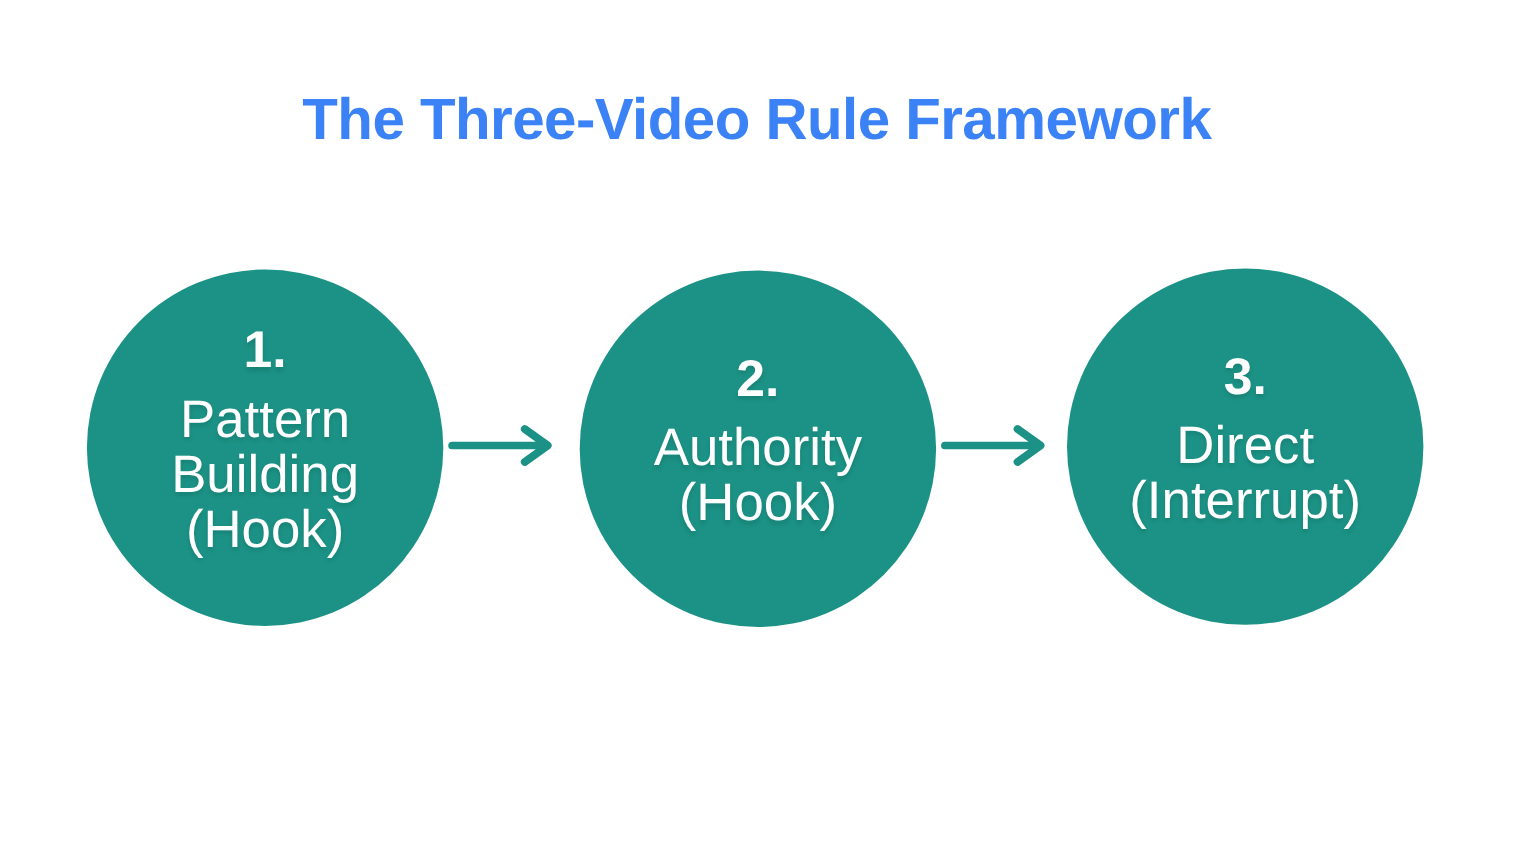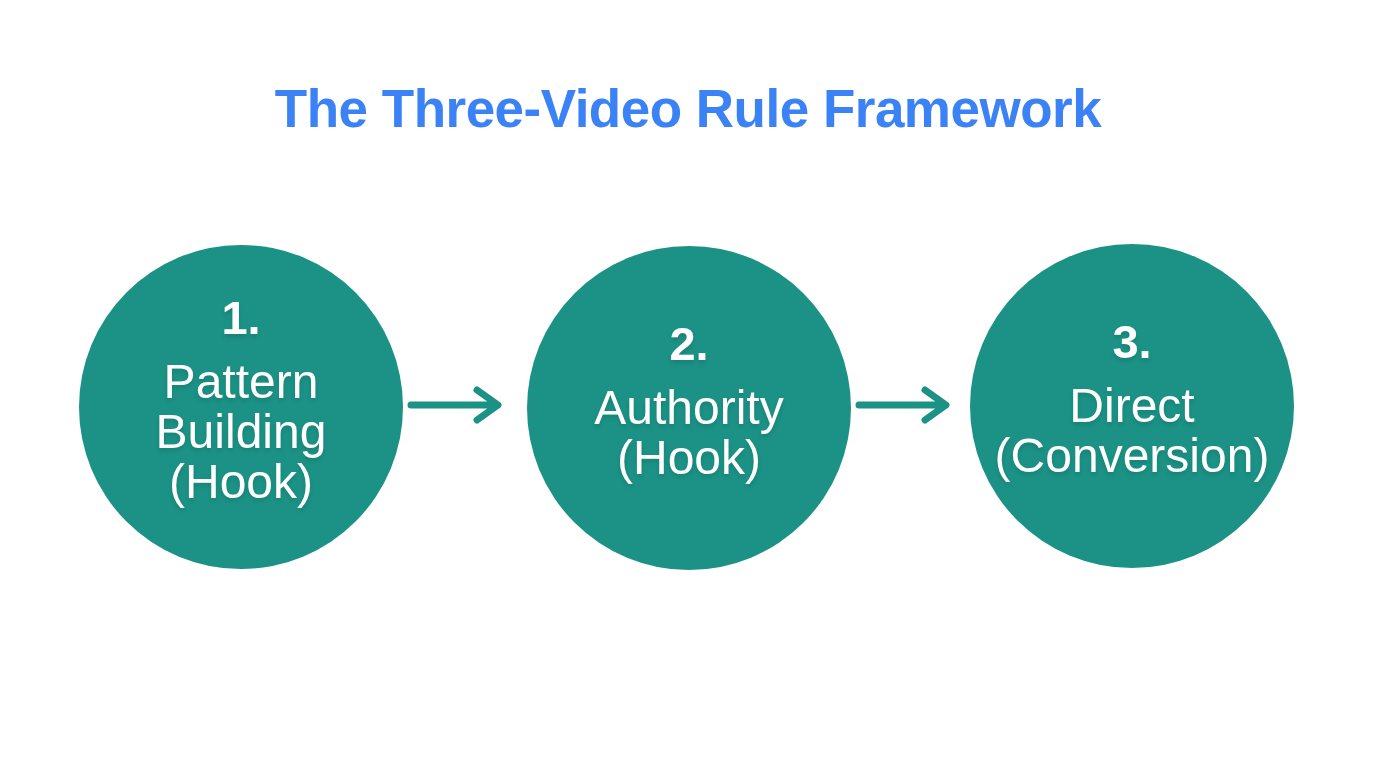--- a/index.html
+++ b/index.html
@@ -87,16 +87,16 @@
     <div class="step-line">(Hook)</div>
   </div>
 
   <svg class="flow-arrow" id="arrow-2" viewBox="0 0 112 44" aria-hidden="true">
     <path d="M6 22 H 88 M72 7 L 93 22 L 72 37" fill="none" stroke-width="7" stroke-linecap="round" stroke-linejoin="round" stroke="#1b9285"></path>
   </svg>
 
   <div class="step-circle" id="circle-3">
     <div class="step-number">3.</div>
     <div class="step-line">Direct</div>
-    <div class="step-line">(Conversion)</div>
+    <div class="step-line">(Interrupt)</div>
   </div>
 
 </div>
 
 </body></html>

